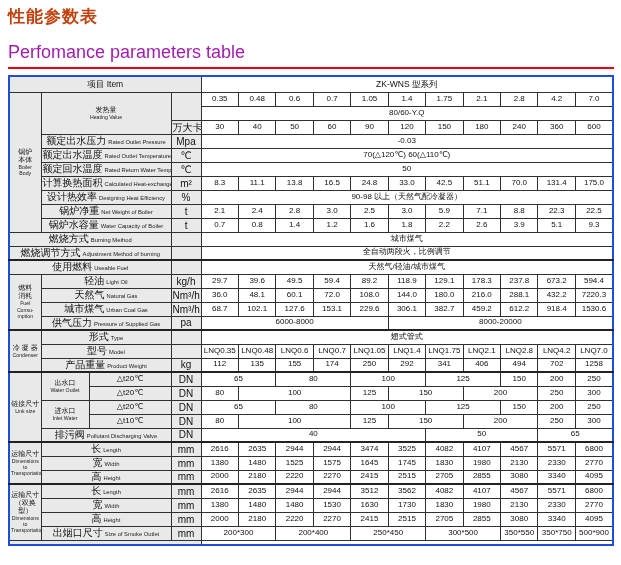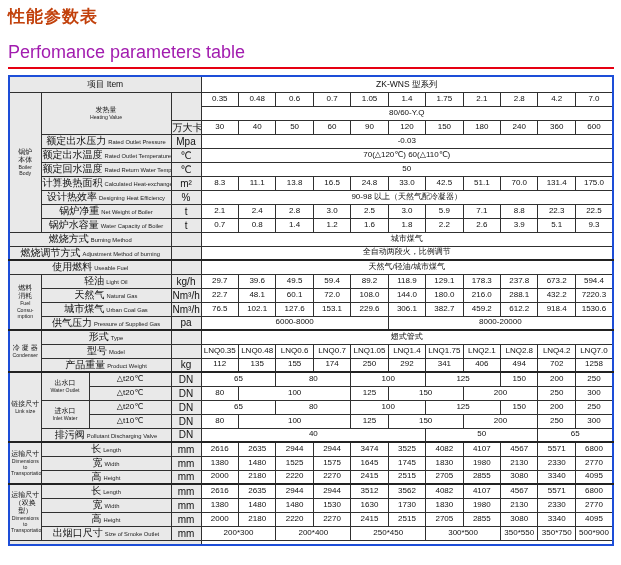--- a/index.html
+++ b/index.html
@@ -198,36 +198,36 @@
           <td class="v">118.9</td>
           <td class="v">129.1</td>
           <td class="v">178.3</td>
           <td class="v">237.8</td>
           <td class="v">673.2</td>
           <td class="v">594.4</td>
         </tr>
       <tr>
         <td class="lbl" colspan="2"><span class="lc">天然气</span><span class="le">Natural Gas</span></td>
         <td class="unit">Nm³/h</td>
-      <td class="v">22.7</td>
+      <td class="v">36.0</td>
           <td class="v">48.1</td>
           <td class="v">60.1</td>
           <td class="v">72.0</td>
           <td class="v">108.0</td>
           <td class="v">144.0</td>
           <td class="v">180.0</td>
           <td class="v">216.0</td>
           <td class="v">288.1</td>
           <td class="v">432.2</td>
           <td class="v">7220.3</td>
         </tr>
       <tr>
         <td class="lbl" colspan="2"><span class="lc">城市煤气</span><span class="le">Urban Coal Gas</span></td>
         <td class="unit">Nm³/h</td>
-      <td class="v">76.5</td>
+      <td class="v">68.7</td>
           <td class="v">102.1</td>
           <td class="v">127.6</td>
           <td class="v">153.1</td>
           <td class="v">229.6</td>
           <td class="v">306.1</td>
           <td class="v">382.7</td>
           <td class="v">459.2</td>
           <td class="v">612.2</td>
           <td class="v">918.4</td>
           <td class="v">1530.6</td>

